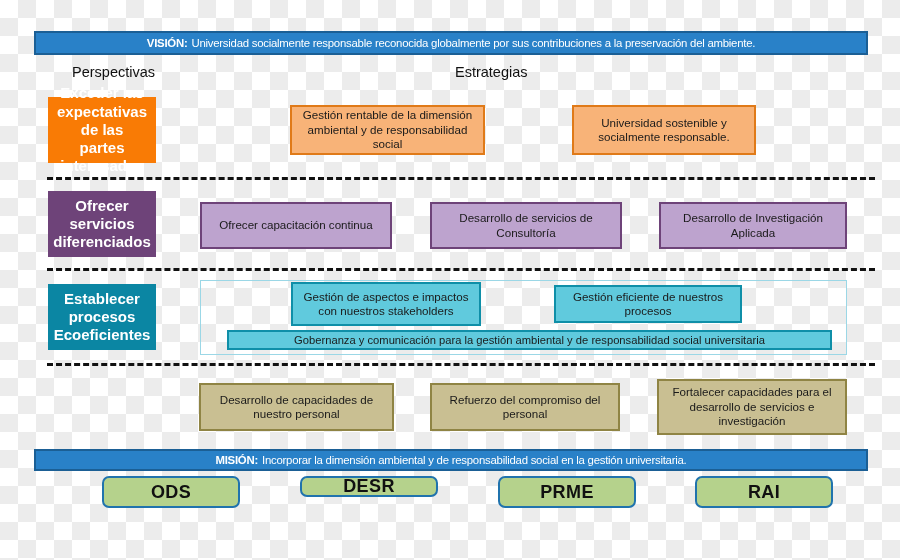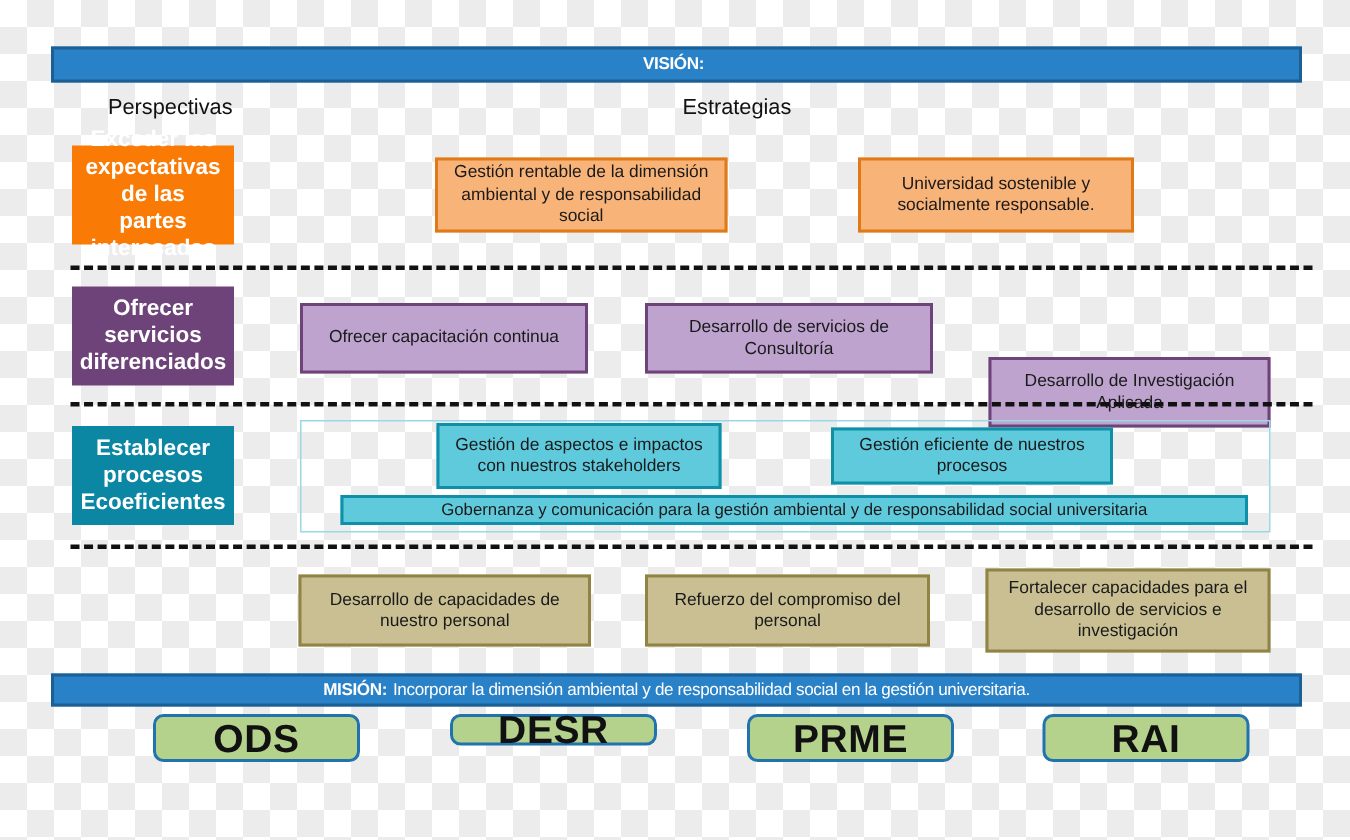--- a/index.html
+++ b/index.html
@@ -113,31 +113,32 @@
     position: absolute;
     box-sizing: border-box;
     display: flex;
     align-items: center;
     justify-content: center;
     background: #b5d28c;
     border: 2.5px solid #2073ad;
     border-radius: 7px;
     color: #111111;
     font-weight: bold;
-    font-size: 26px;
+    font-size: 18px;
     letter-spacing: 0.4px;
   }
 </style>
 </head>
 <body>
 
 <div id="canvas">
 
   <div class="banner" id="vision-banner">
     <span class="lead">VISIÓN:</span>
+    <span>Universidad socialmente responsable reconocida globalmente por sus contribuciones a la preservación del ambiente.</span>
   </div>
 
   <div class="col-header" id="hdr-perspectivas">Perspectivas</div>
   <div class="col-header" id="hdr-estrategias">Estrategias</div>
 
   <div class="persp" style="left:48px; top:97px; width:108px; height:66px; background:#f97b05;">
     <span>Exceder las expectativas de las partes interesadas</span>
   </div>
   <div class="strat" style="left:290px; top:105px; width:195px; height:50px; background:#f8b378; border:2px solid #e07a18;">
     <span>Gestión rentable de la dimensión ambiental y de responsabilidad social</span>
@@ -149,21 +150,21 @@
 
   <div class="persp" style="left:48px; top:191px; width:108px; height:66px; background:#6e4379;">
     <span>Ofrecer servicios diferenciados</span>
   </div>
   <div class="strat" style="left:200px; top:202px; width:192px; height:47px; background:#bda3ce; border:2px solid #6e4379;">
     <span>Ofrecer capacitación continua</span>
   </div>
   <div class="strat" style="left:430px; top:202px; width:192px; height:47px; background:#bda3ce; border:2px solid #6e4379;">
     <span>Desarrollo de servicios de Consultoría</span>
   </div>
-  <div class="strat" style="left:659px; top:202px; width:188px; height:47px; background:#bda3ce; border:2px solid #6e4379;margin-top:36px;">
+  <div class="strat" style="left:659px; top:202px; width:188px; height:47px; background:#bda3ce; border:2px solid #6e4379;">
     <span>Desarrollo de Investigación Aplicada</span>
   </div>
   <div class="dashed-sep" style="top:268px;"></div>
 
   <div class="persp" style="left:48px; top:284px; width:108px; height:66px; background:#0b86a3;">
     <span>Establecer procesos Ecoeficientes</span>
   </div>
   <div id="eco-container"></div>
   <div class="strat" style="left:291px; top:282px; width:190px; height:44px; background:#60cadd; border:2px solid #0f8fa8;">
     <span>Gestión de aspectos e impactos con nuestros stakeholders</span>

